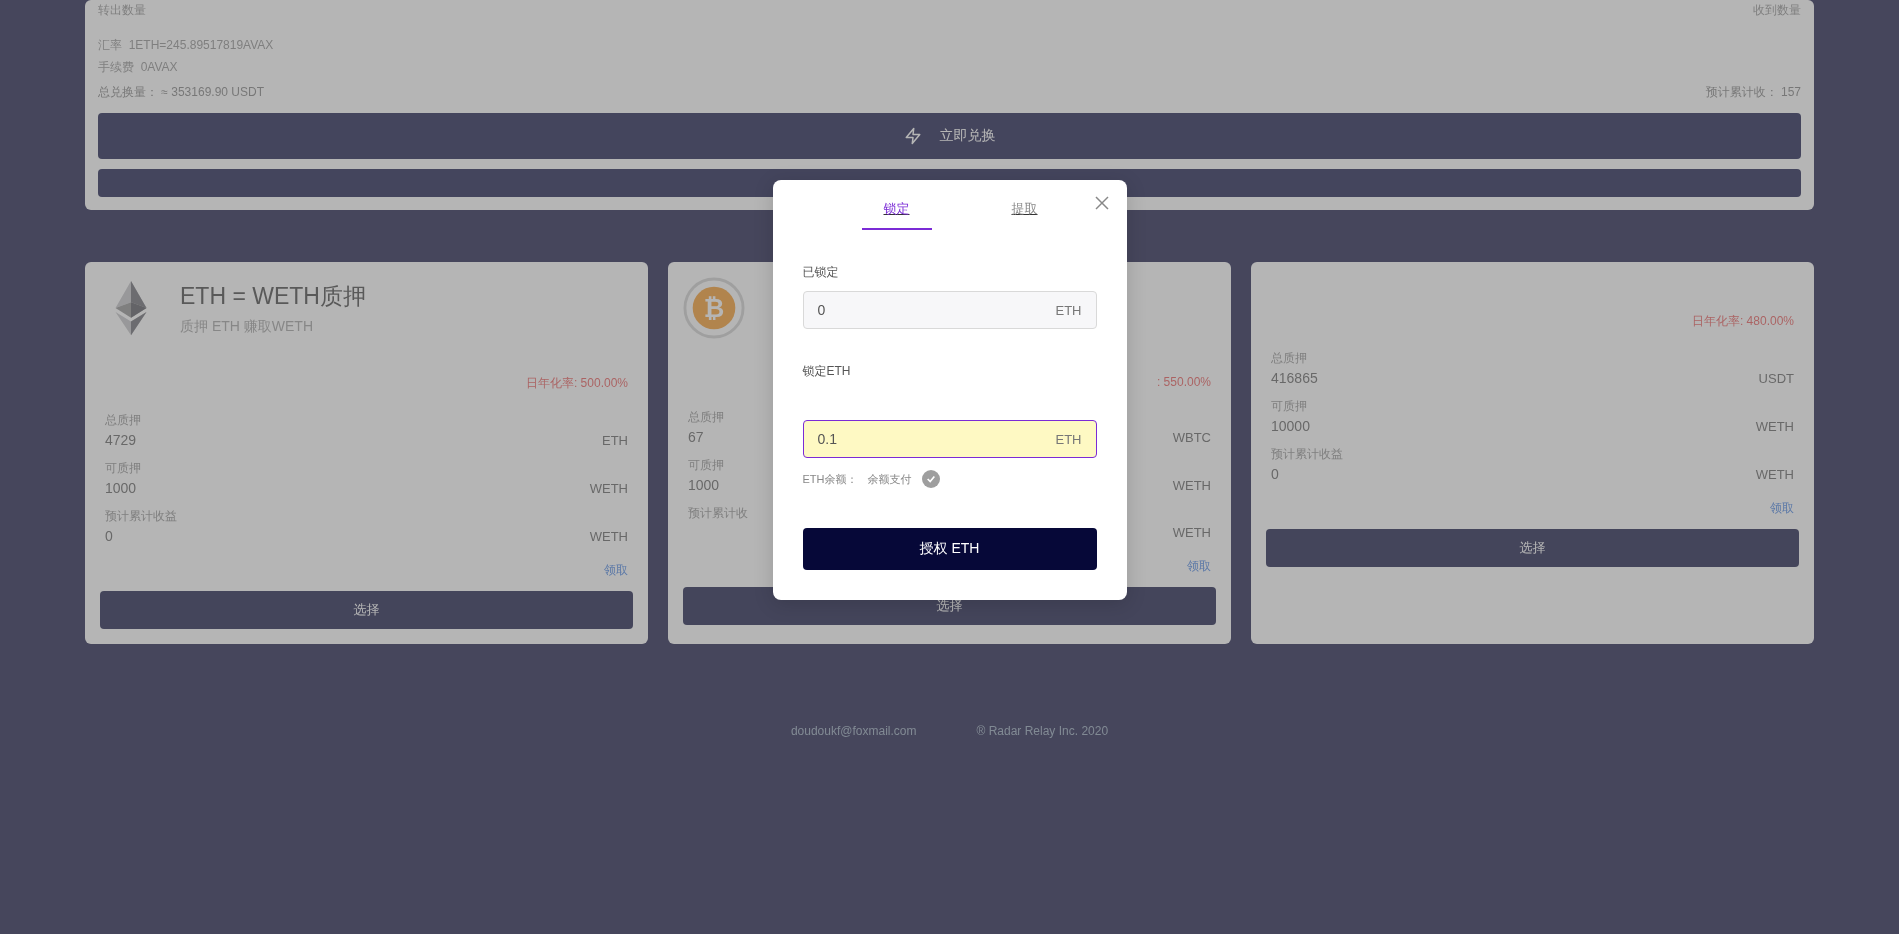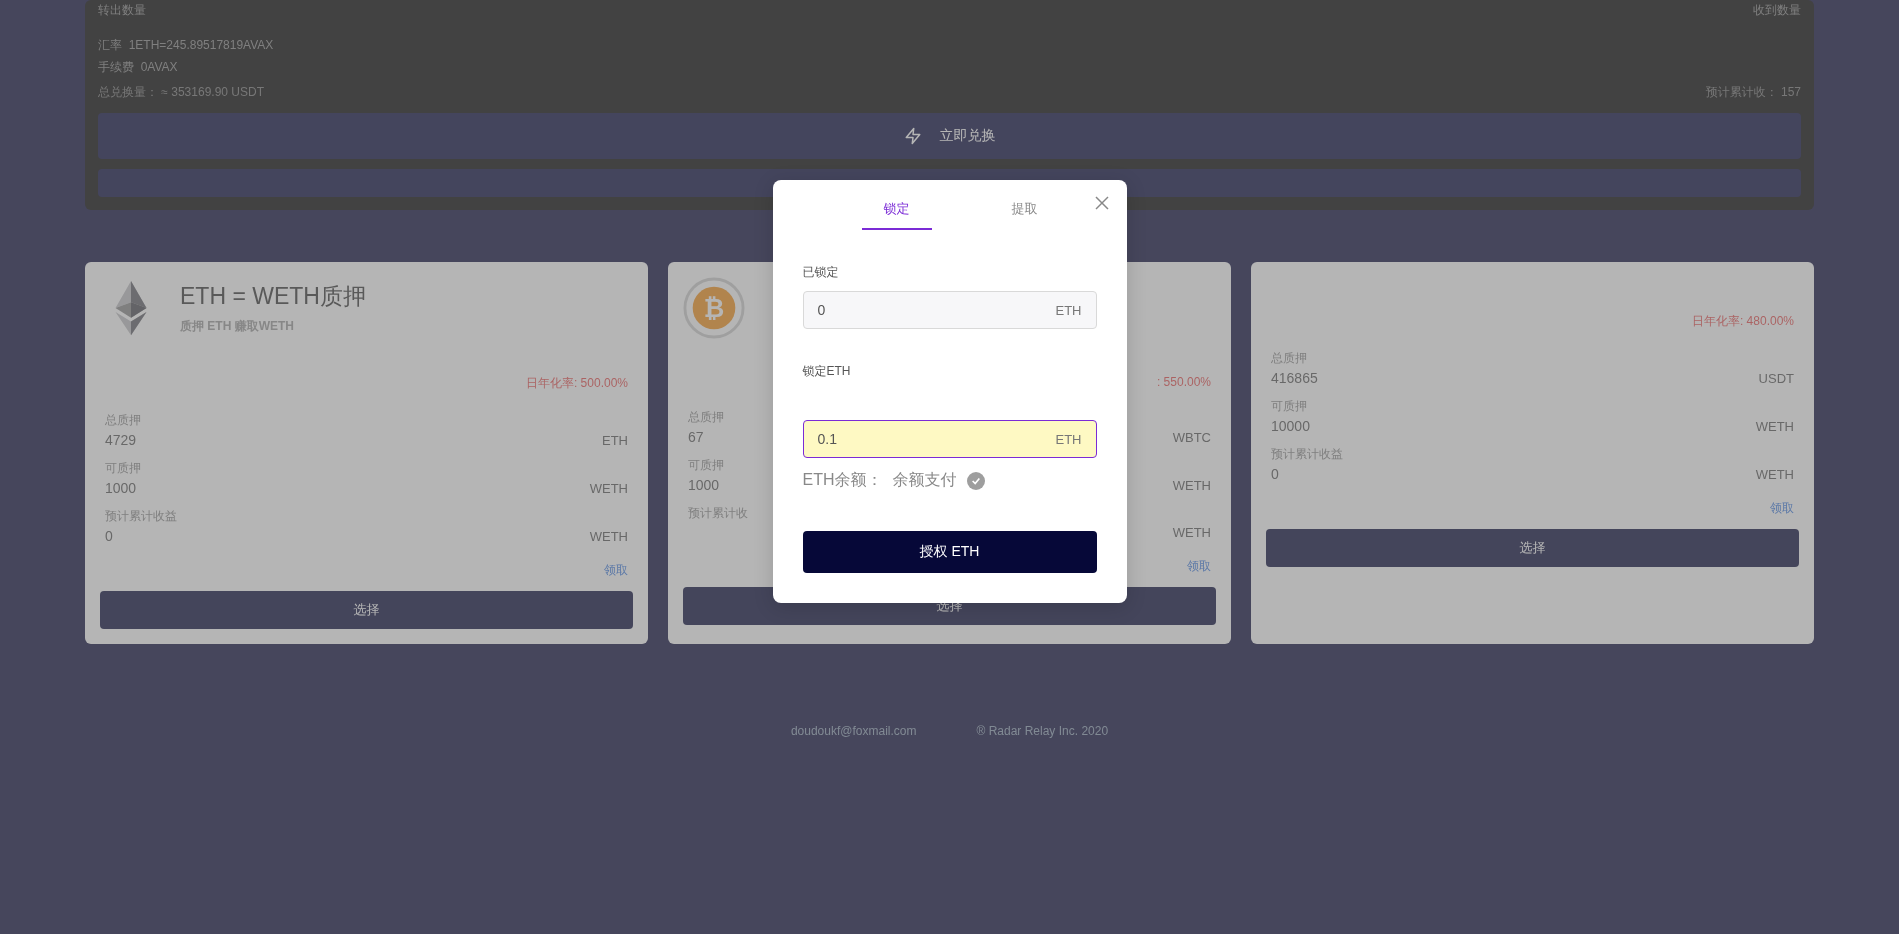--- a/index.html
+++ b/index.html
@@ -9,21 +9,21 @@
     color: #333;
     font-size: 13px;
     position: relative;
     min-height: 934px;
     overflow: hidden;
   }
   .page-wrap { padding: 0 85px; }
 
   
   .exchange-card {
-    background: #000000;
+    background: #ffffff;
     border-radius: 6px;
     padding: 0 13px 13px 13px;
     color: #666;
   }
   .ex-top-row { display: flex; justify-content: space-between; font-size: 12px; color: #888; padding-top: 2px;}
   .ex-info { font-size: 12px; color: #888; line-height: 1.8; margin-top: 16px;}
   .ex-bottom-row { display: flex; justify-content: space-between; font-size: 12px; color: #777; margin-top: 6px;}
   .btn-long {
     background: #06083d;
     color: #fff;
@@ -55,21 +55,21 @@
     flex-direction: column;
     color: #555;
   }
   .stake-header { display: flex; align-items: center; gap: 18px; }
   .coin-icon {
     width: 62px; height: 62px;
     display: flex; align-items: center; justify-content: center;
   }
   .coin-icon svg { width: 62px; height: 62px; }
   .stake-title { font-size: 23px; color: #333; font-weight: 400; }
-  .stake-sub { font-size: 12px; color: #999; margin-top: 6px; font-weight: bold; }
+  .stake-sub { font-size: 14px; color: #999; margin-top: 6px; }
   .apr-row { text-align: right; color: #e84b4b; font-size: 12px; margin-top: 36px; padding-right: 5px;}
   .stake-body { padding: 8px 5px 0 5px; font-size: 12px; }
   .field-label { color: #888; margin-top: 12px; }
   .field-row { display: flex; justify-content: space-between; align-items: center; margin-top: 3px; }
   .field-value { font-size: 14px; color: #555; }
   .field-unit { font-size: 13px; color: #555; }
   .claim-row { text-align: right; margin-top: 18px; padding-right: 5px; }
   .claim-link { color: #3a7ae0; font-size: 12px; cursor: pointer; margin-left: 15px; }
   .select-btn {
     background: #060838;
@@ -118,20 +118,21 @@
     color: #888;
     cursor: pointer;
     display: flex; align-items: center; justify-content: center;
   }
   .modal-tabs {
     display: flex;
     justify-content: center;
     gap: 80px;
     font-size: 13px;
     margin-top: 4px;
+    text-decoration: underline;
   }
   .m-tab { color: #888; padding-bottom: 10px; cursor: pointer; }
   .m-tab.active {
     color: #7b2bd6;
     border-bottom: 2px solid #7b2bd6;
     padding-left: 22px; padding-right: 22px;
   }
   .m-label { font-size: 12px; color: #555; margin-top: 34px; }
   .m-input-wrap {
     border: 1px solid #d9d9d9;
@@ -154,21 +155,21 @@
     outline: none;
     background: transparent;
     font-size: 14px;
     color: #555;
   }
   .m-input-unit { color: #777; font-size: 13px; }
   .m-balance-row {
     display: flex;
     align-items: center;
     gap: 10px;
-    font-size: 16px;
+    font-size: 11px;
     color: #888;
     margin-top: 12px;
   }
   .check-badge {
     width: 18px; height: 18px;
     background: #9e9e9e;
     border-radius: 50%;
     display: inline-flex;
     align-items: center;
     justify-content: center;

